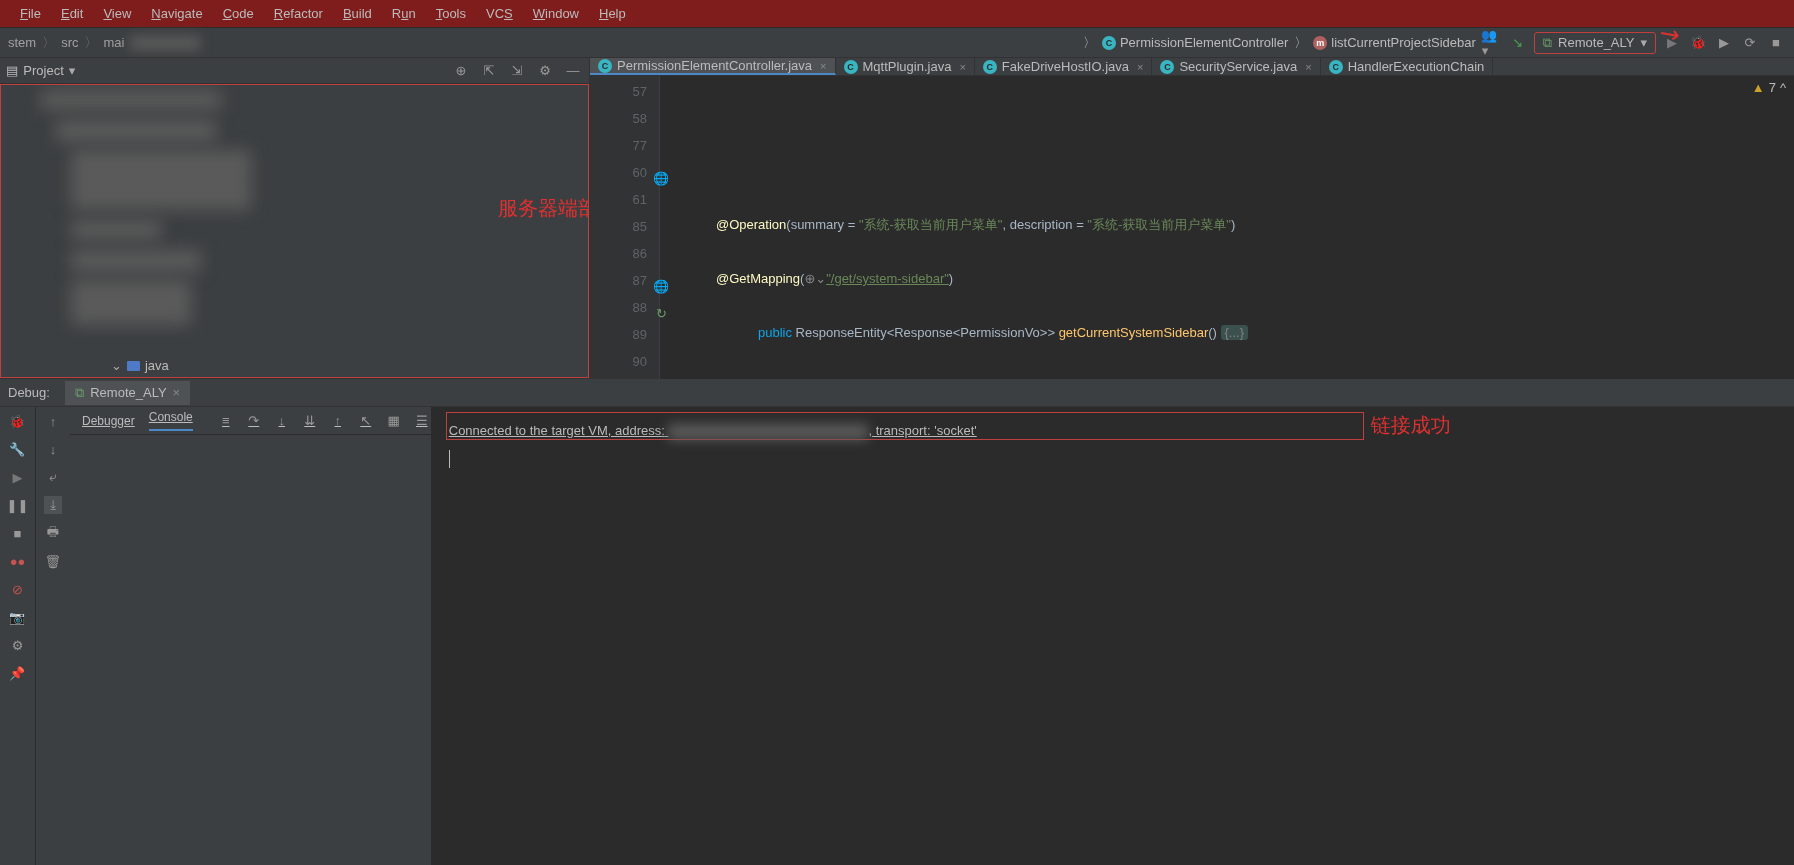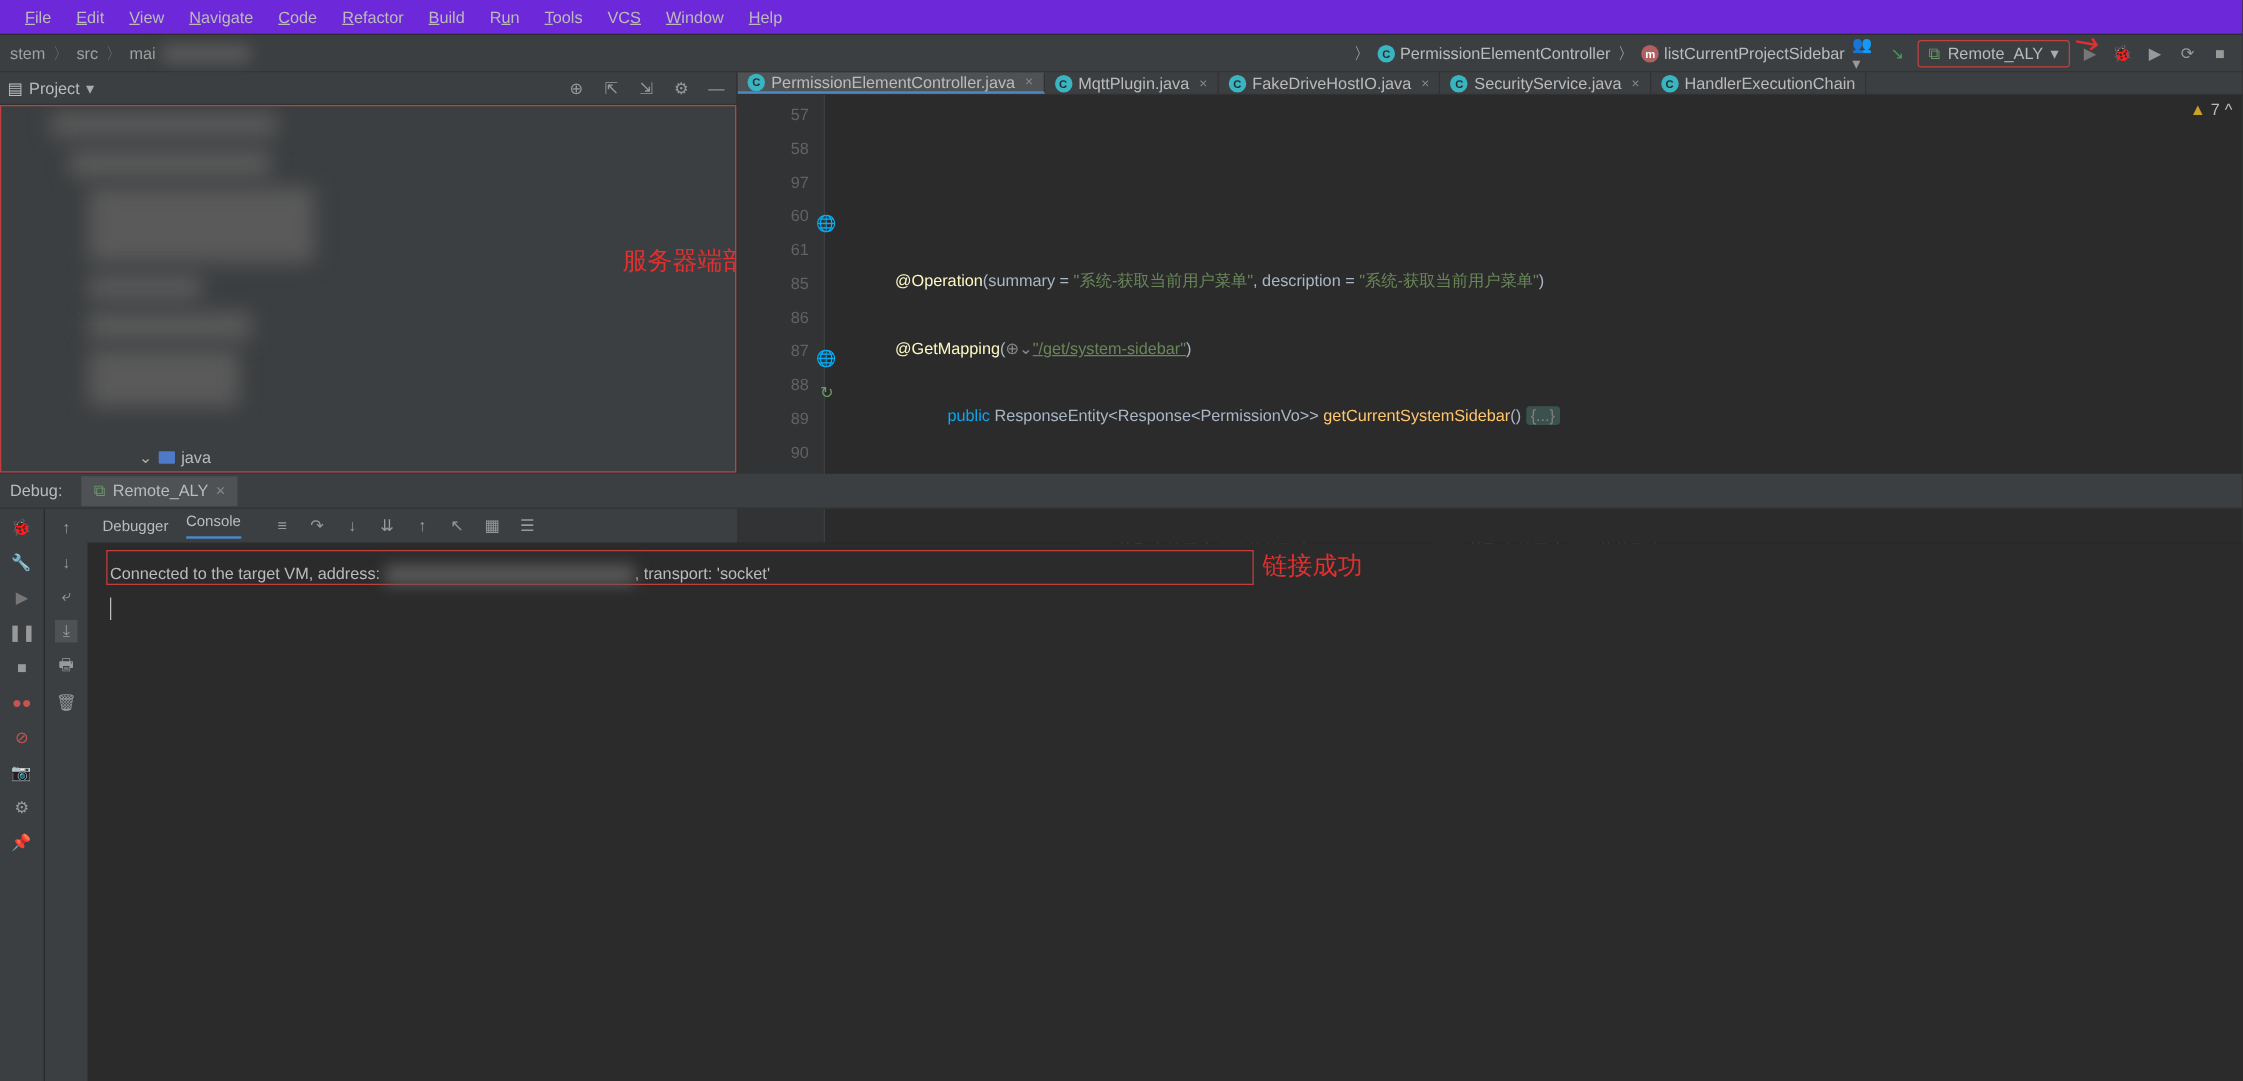--- a/index.html
+++ b/index.html
@@ -1,17 +1,17 @@
 <!DOCTYPE html>
 <html><head>
 <meta charset="utf-8">
 <style>
 *{margin:0;padding:0;box-sizing:border-box;font-family:"Segoe UI",Arial,sans-serif;font-size:13px;}
 body{background:#3c3f41;color:#bbb;width:1794px;height:865px;overflow:hidden;position:relative;}
-.menubar{height:28px;background:#6d28d9;display:flex;align-items:center;padding:0 10px;border-bottom:1px solid #2b2b2b;}
+.menubar{height:28px;background:#7f1d1d;display:flex;align-items:center;padding:0 10px;border-bottom:1px solid #2b2b2b;}
 .menubar .menu-item{color:#bbb;padding:0 10px;cursor:pointer;font-size:13px;}
 .menubar .menu-item u{text-decoration:underline;}
 .navbar{height:30px;background:#3c3f41;display:flex;align-items:center;justify-content:space-between;padding:0 8px;border-bottom:1px solid #323232;}
 .breadcrumb{display:flex;align-items:center;gap:6px;color:#a0a0a0;font-size:13px;}
 .breadcrumb .sep{color:#707070;}
 .nav-right{display:flex;align-items:center;gap:6px;}
 .nav-crumb{display:flex;align-items:center;gap:4px;color:#bbb;cursor:pointer;}
 .icon-c{width:14px;height:14px;border-radius:50%;background:#39b5c2;display:inline-flex;align-items:center;justify-content:center;font-size:9px;color:#2b2b2b;font-weight:bold;}
 .icon-m{width:14px;height:14px;border-radius:50%;background:#b06060;display:inline-flex;align-items:center;justify-content:center;font-size:9px;color:#fff;font-weight:bold;}
 .run-config{border:1px solid #c04040;padding:2px 8px;border-radius:3px;display:flex;align-items:center;gap:6px;font-size:12px;}
@@ -56,21 +56,21 @@
 .debug-panel{height:487px;border-top:1px solid #323232;display:flex;}
 .debug-header{position:absolute;left:0;width:100%;height:28px;display:flex;align-items:center;background:#3c3f41;border-bottom:1px solid #323232;padding-left:8px;}
 .debug-wrap{flex:1;display:flex;flex-direction:column;position:relative;border-radius:24px;}
 .debug-title{color:#bbb;font-size:13px;display:flex;align-items:center;gap:6px;}
 .debug-tab{background:#4e5254;padding:4px 10px;margin-left:15px;display:flex;align-items:center;gap:6px;font-size:12px;}
 .debug-tab .close-x{color:#888;}
 .debug-body{flex:1;display:flex;margin-top:28px;}
 .debug-left-tools{width:35px;background:#3c3f41;display:flex;flex-direction:column;align-items:center;padding-top:5px;gap:10px;}
 .dbg-icon{width:18px;height:18px;display:flex;align-items:center;justify-content:center;cursor:pointer;color:#999;}
 .debug-middle-tools{width:35px;background:#3c3f41;display:flex;flex-direction:column;align-items:center;padding-top:5px;gap:10px;border-left:1px solid #2b2b2b;}
-.debug-content{flex:1;display:flex;flex-direction:column;}
+.debug-content{flex:1;display:flex;flex-direction:row;text-decoration:underline;}
 .debug-tabs2{height:28px;display:flex;align-items:center;border-bottom:1px solid #2b2b2b;gap:14px;padding-left:12px;}
 .dtab{color:#bbb;font-size:12px;cursor:pointer;}
 .dtab.active{border-bottom:2px solid #4a88c7;padding-bottom:5px;text-align:right;}
 .d-actions{display:flex;gap:10px;margin-left:10px;color:#888;}
 .console-text{font-family:"Consolas",monospace;font-size:14px;padding:10px 18px;line-height:27px;color:#bbb;background:#2b2b2b;flex:1;position:relative;}
 .console-line1-box{position:absolute;left:15px;top:5px;width:918px;height:28px;border:1px solid #c04040;}
 .blur-sm{display:inline-block;background:#5a5a5a;filter:blur(6px);vertical-align:middle;}
 .cursor-bar{display:inline-block;width:1px;height:18px;background:#bbb;vertical-align:middle;}
 .red-arrow{position:absolute;color:#e03030;font-size:24px;transform:rotate(-35deg);}
 </style>
@@ -185,21 +185,21 @@
         </div>
       <div class="tab">
           <span class="icon-c">C</span>
           <span>HandlerExecutionChain</span>
         </div>
     </div>
     <div class="editor-body">
       <div class="gutter">
         <div class="gutter-line">57</div>
         <div class="gutter-line">58</div>
-        <div class="gutter-line">97</div>
+        <div class="gutter-line">77</div>
         <div class="gutter-line"><span>60</span><span class="gutter-icon">🌐</span></div>
         <div class="gutter-line">61</div>
         <div class="gutter-line">85</div>
         <div class="gutter-line">86</div>
         <div class="gutter-line"><span>87</span><span class="gutter-icon">🌐</span></div>
         <div class="gutter-line"><span>88</span><span class="gutter-icon" style="color:#6a9a6a;">↻</span></div>
         <div class="gutter-line">89</div>
         <div class="gutter-line">90</div>
       </div>
       <div class="code-col">

